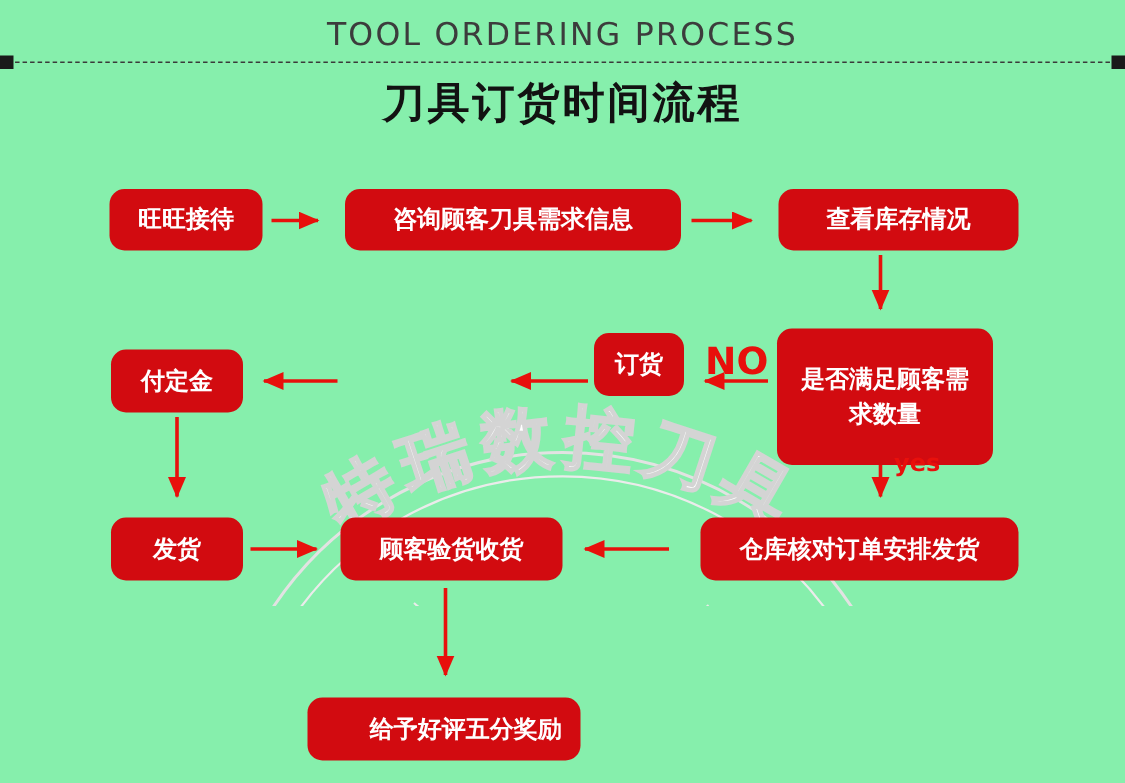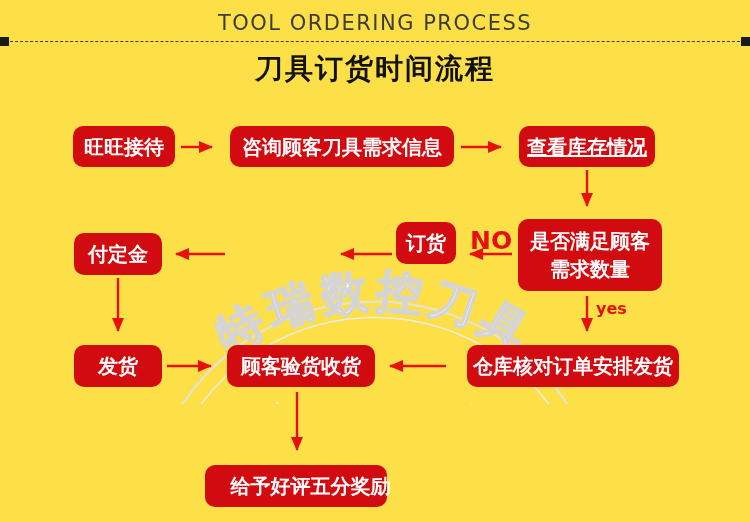--- a/index.html
+++ b/index.html
@@ -8,21 +8,21 @@
     --box-text:#ffffff;
     --header-text:#3c3c3c;
     --title-text:#121212;
     --wm-gray:#d4d4d4;
   }
   *{margin:0;padding:0;box-sizing:border-box;}
   html,body{background:#ffffff;}
   .page{
     position:relative;
     width:750px;height:522px;
-    background:#fde047;
+    background:#86efac;
     overflow:hidden;
     font-family:"DejaVu Sans","Liberation Sans",sans-serif;
   }
   .eyebrow{
     position:absolute;top:11px;left:0;width:750px;
     text-align:center;
     font-size:21px;letter-spacing:1.5px;
     color:var(--header-text);
     font-weight:400;
   }
@@ -57,21 +57,21 @@
     z-index:1;pointer-events:none;
   }
   .arrows line{stroke:var(--arrow-red);stroke-width:2.4;}
   .arrows .head{fill:var(--arrow-red);}
   .node{
     position:absolute;z-index:2;
     background:var(--box-red);
     color:var(--box-text);
     border-radius:10px;
     display:flex;align-items:center;justify-content:center;
-    font-size:20px;font-weight:700;
+    font-size:16px;font-weight:700;
     white-space:nowrap;
     text-align:center;
     line-height:1.4;
   }
   .node.wrap{white-space:normal;padding:2px 10px;}
   .branch-label{
     position:absolute;z-index:2;
     color:var(--arrow-red);
     font-weight:700;
   }
@@ -115,22 +115,22 @@
     <line x1="225" y1="254" x2="176" y2="254" marker-end="url(#ah)"></line>
     <line x1="118" y1="278" x2="118" y2="331" marker-end="url(#ah)"></line>
     <line x1="587" y1="296" x2="587" y2="331" marker-end="url(#ah)"></line>
     <line x1="167" y1="366" x2="211" y2="366" marker-end="url(#ah)"></line>
     <line x1="446" y1="366" x2="390" y2="366" marker-end="url(#ah)"></line>
     <line x1="297" y1="392" x2="297" y2="450" marker-end="url(#ah)"></line>
   </svg>
 
   <div class="node" style="left:73px;top:126px;width:102px;height:41px;">旺旺接待</div>
   <div class="node" style="left:230px;top:126px;width:224px;height:41px;">咨询顾客刀具需求信息</div>
-  <div class="node" style="left:519px;top:126px;width:136px;height:41px;text-decoration:underline;">查看库存情况</div>
-  <div class="node wrap" style="left:518px;top:219px;width:144px;height:72px;">是否满足顾客需求数量</div>
+  <div class="node" style="left:519px;top:126px;width:160px;height:41px;">查看库存情况</div>
+  <div class="node wrap" style="left:518px;top:219px;width:144px;height:91px;">是否满足顾客需求数量</div>
   <div class="node" style="left:396px;top:222px;width:60px;height:42px;">订货</div>
   <div class="node" style="left:74px;top:233px;width:88px;height:42px;">付定金</div>
   <div class="node" style="left:74px;top:345px;width:88px;height:42px;">发货</div>
   <div class="node" style="left:227px;top:345px;width:148px;height:42px;">顾客验货收货</div>
   <div class="node" style="left:467px;top:345px;width:212px;height:42px;">仓库核对订单安排发货</div>
   <div class="node" style="left:205px;top:465px;width:182px;height:42px;padding-left:29px;">给予好评五分奖励</div>
 
   <div class="branch-label no">NO</div>
   <div class="branch-label yes">yes</div>
 

